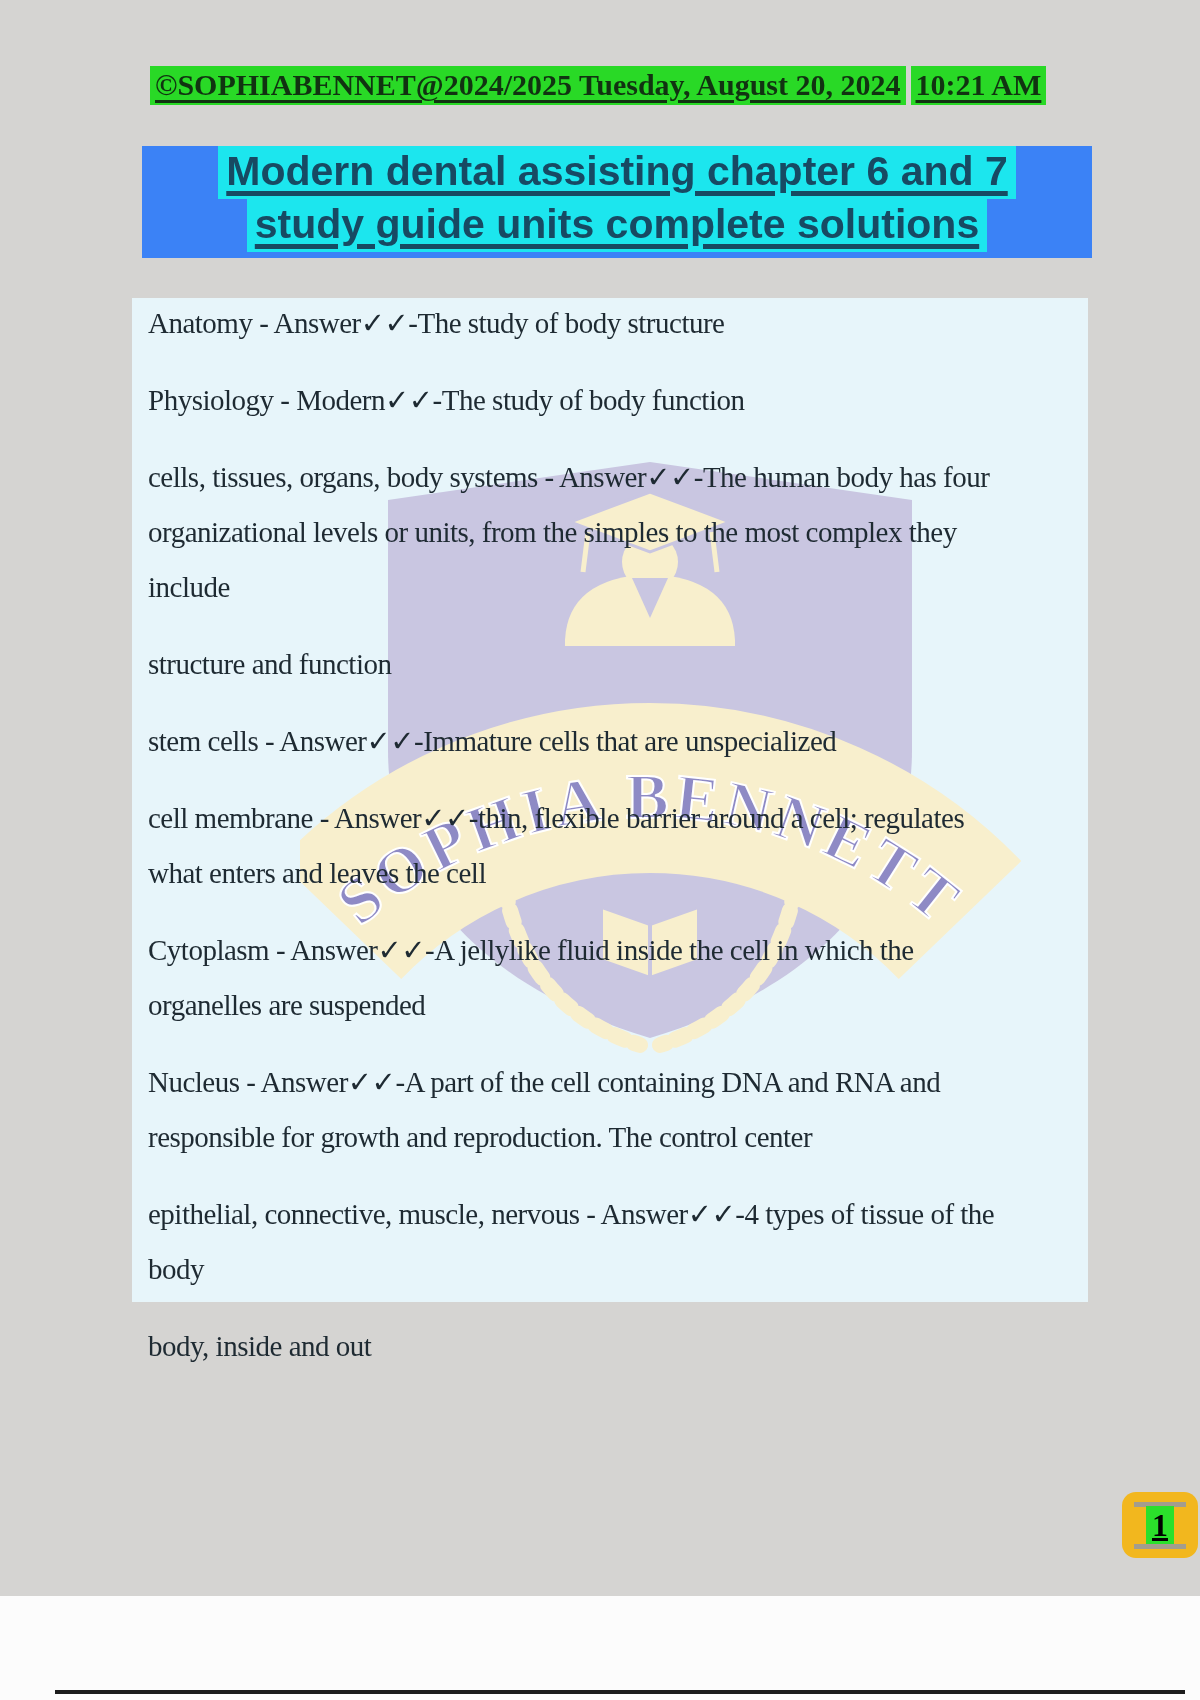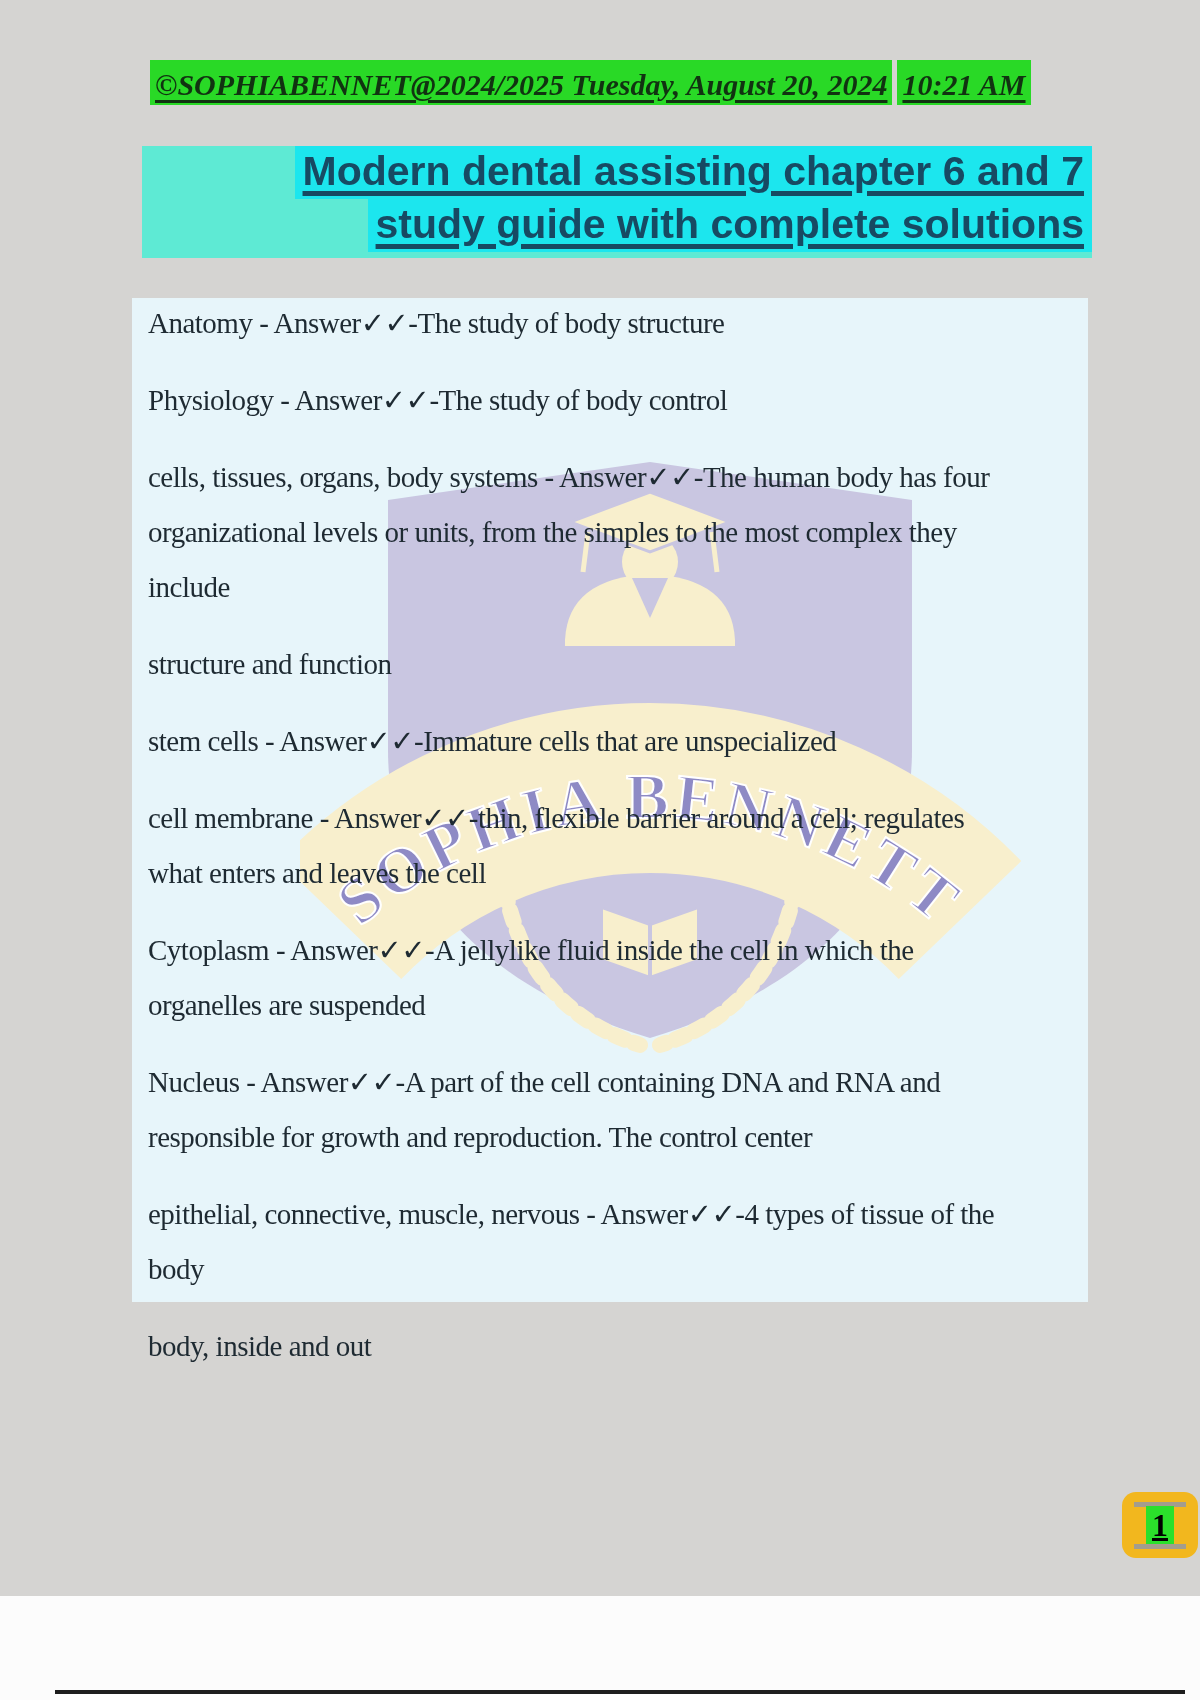--- a/index.html
+++ b/index.html
@@ -9,31 +9,30 @@
     background:var(--page_bg,#d5d4d2);
   }
   
   .header{
     position:absolute;left:150px;top:68px;white-space:nowrap;
     font-family:"Liberation Serif","DejaVu Serif",serif;
     font-weight:bold;font-size:30px;color:#113311;
   }
   .header .hl{
     background:var(--header_highlight,#29d926);
-    padding:8px 5px 4px 5px;
+    padding:2px 5px 4px 5px;
     text-decoration:underline;
     text-decoration-thickness:3px;
     text-underline-offset:5px;
-    font-style:italic;
   }
   .header .gap{display:inline-block;width:5px;}
   
   .title-wrap{
     position:absolute;left:142px;top:146px;width:950px;height:112px;
-    background:#5eead4;text-align:right;
+    background:#3b82f6;text-align:center;
     font-family:"Liberation Sans","DejaVu Sans",sans-serif;
   }
   .title-line{height:53px;}
   .title-line .hl{
     display:inline-block;
     background:var(--title_highlight,#1ce6ee);
     color:var(--title_text,#174a63);
     font-weight:bold;font-size:41px;line-height:50px;
     padding:0 8px 3px 8px;
     text-decoration:underline;
@@ -84,21 +83,21 @@
 
   <div class="header">
     <span class="hl">©SOPHIABENNET@2024/2025 Tuesday, August 20, 2024</span><span class="gap"></span><span class="hl">10:21 AM</span>
   </div>
 
   <div class="title-wrap">
     <div class="title-line">
       <span class="hl">Modern dental assisting chapter 6 and 7</span>
     </div>
     <div class="title-line">
-      <span class="hl">study guide with complete solutions</span>
+      <span class="hl">study guide units complete solutions</span>
     </div>
   </div>
 
   <div class="content-box"></div>
 
   <svg class="watermark" viewBox="0 0 750 640">
 
     <path d="M350,12 L612,50 L612,300 C612,440 510,540 350,588 C190,540 88,440 88,300 L88,50 Z" fill="#c9c6e1"></path>
 
     <g fill="#f8efcd">
@@ -126,21 +125,21 @@
       <path d="M205,440 Q230,560 340,595"></path>
       <path d="M495,440 Q470,560 360,595"></path>
     </g>
   </svg>
 
   <div class="study-text">
       <div class="para">
         <div class="tline">Anatomy - Answer✓✓-The study of body structure</div>
       </div>
       <div class="para">
-        <div class="tline">Physiology - Answer✓✓-The study of body control</div>
+        <div class="tline">Physiology - Modern✓✓-The study of body function</div>
       </div>
       <div class="para">
         <div class="tline">cells, tissues, organs, body systems - Answer✓✓-The human body has four</div>
         <div class="tline">organizational levels or units, from the simples to the most complex they</div>
         <div class="tline">include</div>
       </div>
       <div class="para">
         <div class="tline">structure and function</div>
       </div>
       <div class="para">

